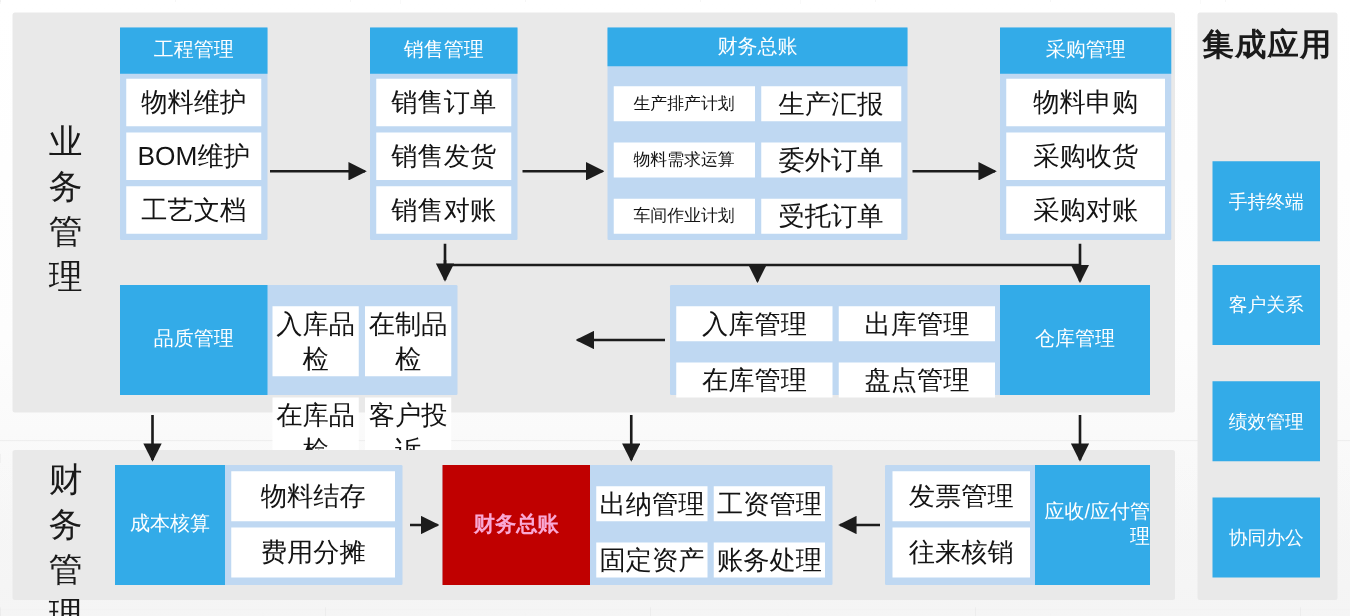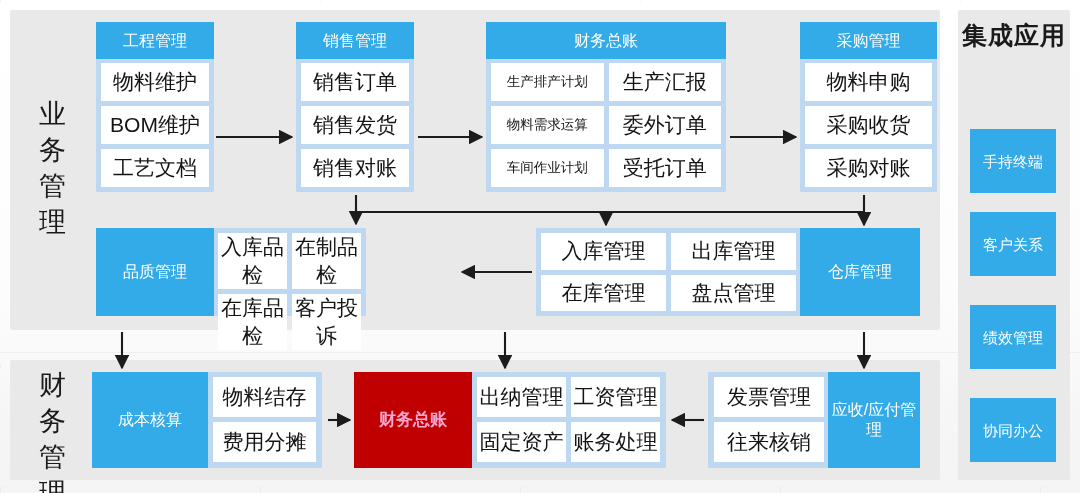--- a/index.html
+++ b/index.html
@@ -60,25 +60,25 @@
     left:962px;top:20px;width:104px;
     font-size:25px;line-height:32px;font-weight:700;
     font-family:"DejaVu Sans","Liberation Sans",sans-serif;
   }
 
   
   .group{position:absolute;background:#bfd8f2;border-radius:1px;display:flex;}
   .head{
     background:#33ABE8;color:#ffffff;
     display:flex;align-items:center;justify-content:center;
-    font-size:16px;line-height:20px;text-align:center;
+    font-size:16px;line-height:20px;text-align:right;
     font-weight:400;
   }
   .cells{flex:1;display:flex;flex-direction:column;justify-content:space-between;}
-  .cellrow{display:flex;flex:1;}
+  .cellrow{display:flex;flex:1;margin-top:12px;}
   .cell{
     background:#ffffff;
     flex:1;
     display:flex;align-items:center;justify-content:center;
     font-size:21px;color:#141414;
     text-align:center;
     font-weight:400;
   }
   .cell.small{font-size:13.5px;}
   .redhead{background:#C00000;color:#f9a8d4;font-weight:700;font-size:17px;}
@@ -177,21 +177,21 @@
         <div class="cell">盘点管理</div>
       </div>
     </div>
     <div class="head" style="width:120px;">仓库管理</div>
   </div>
 
   <div class="panel" id="panel-finance"></div>
   <div class="panel-title" id="title-finance">财务管理</div>
 
   <div class="group" id="g-cost" style="left:92px;top:372px;width:230px;height:96px;flex-direction:row;">
-    <div class="head" style="width:116px;">成本核算</div>
+    <div class="head" style="width:88px;">成本核算</div>
     <div class="cells" style="padding:5px 6px 6px 5px;gap:5px;">
       <div class="cell">物料结存</div>
       <div class="cell">费用分摊</div>
     </div>
   </div>
 
   <div class="group" id="g-ledger" style="left:354px;top:372px;width:312px;height:96px;flex-direction:row;background:#bfd8f2;">
     <div class="head redhead" style="width:118px;">财务总账</div>
     <div class="cells" style="padding:5px 6px 6px 5px;gap:5px;">
       <div class="cellrow" style="gap:5px;">

